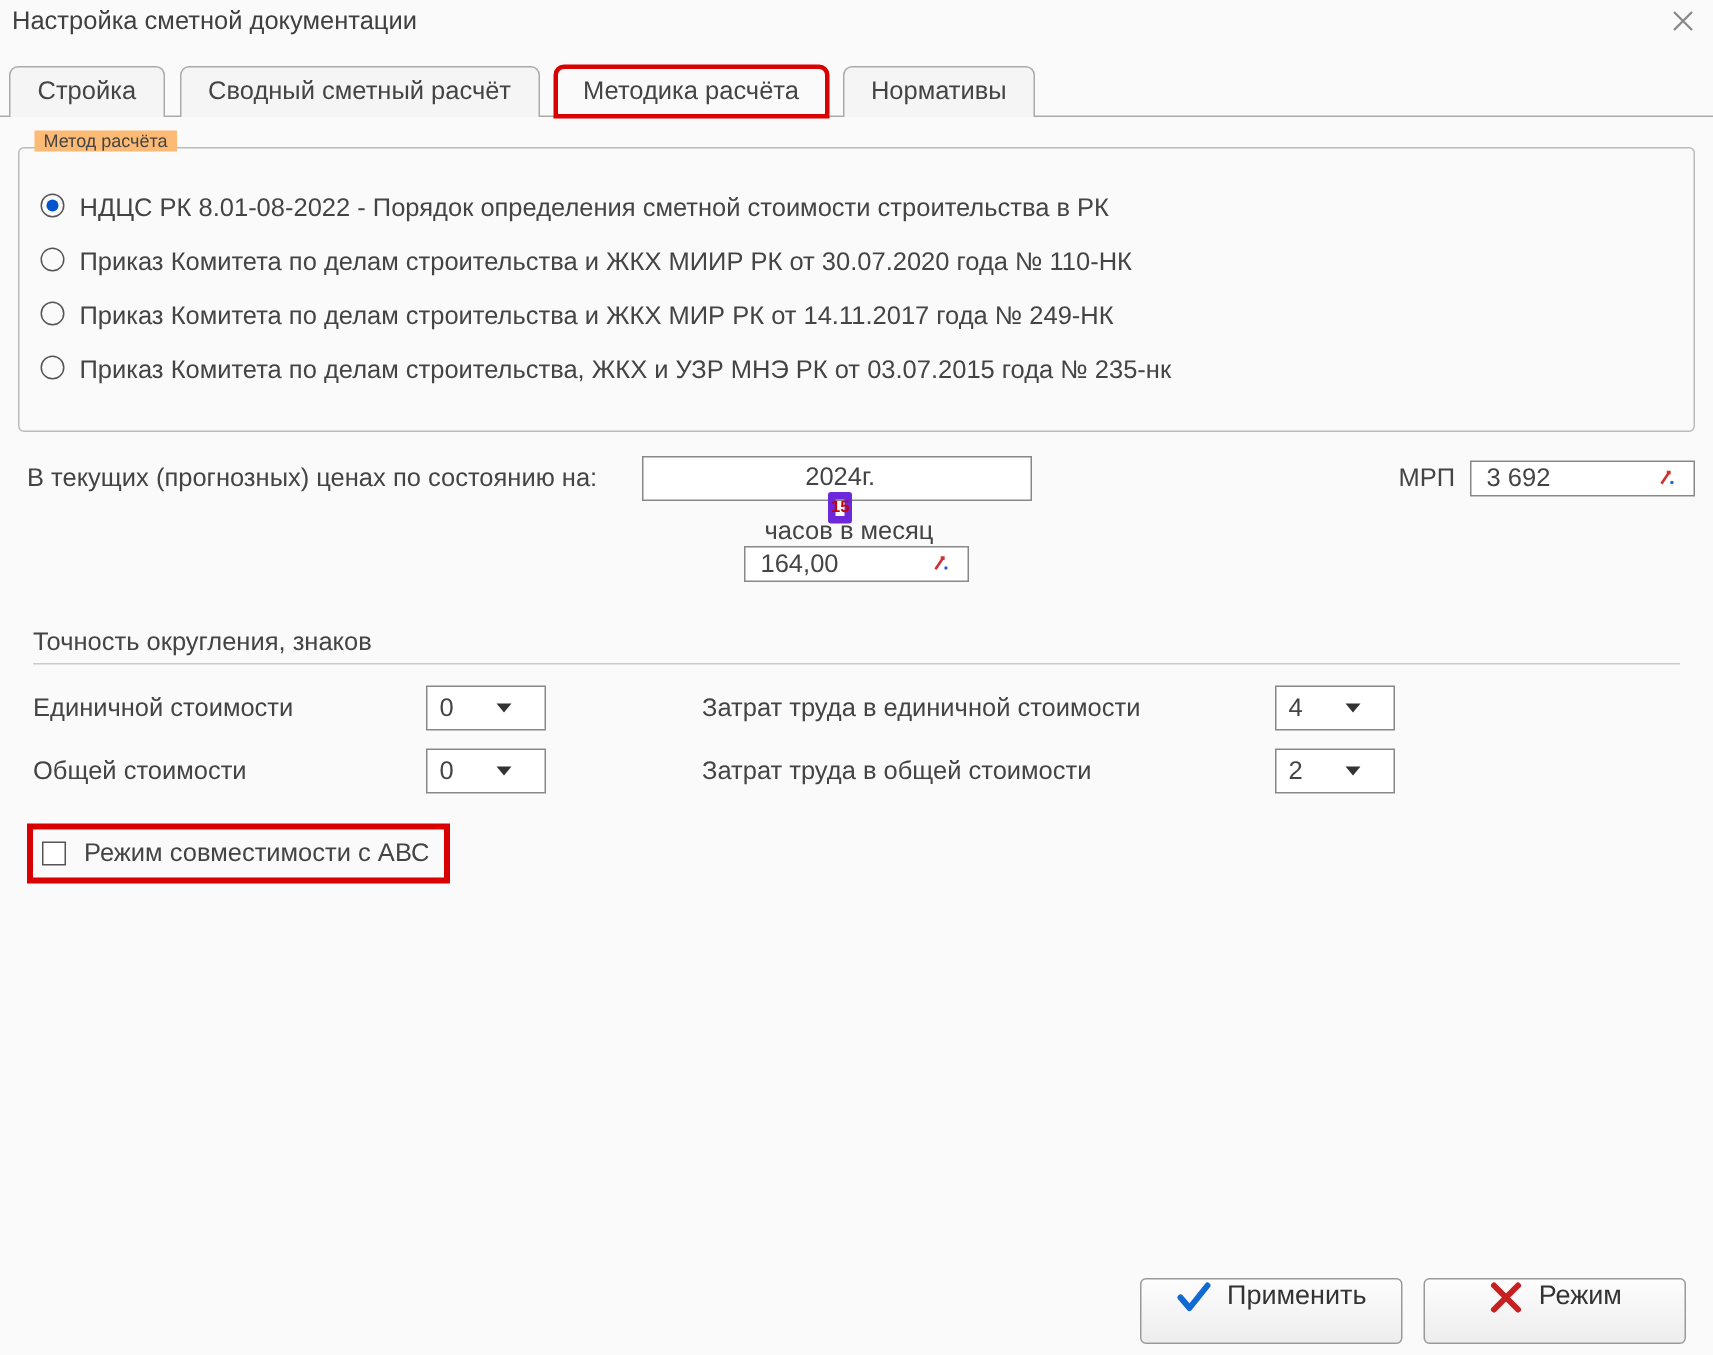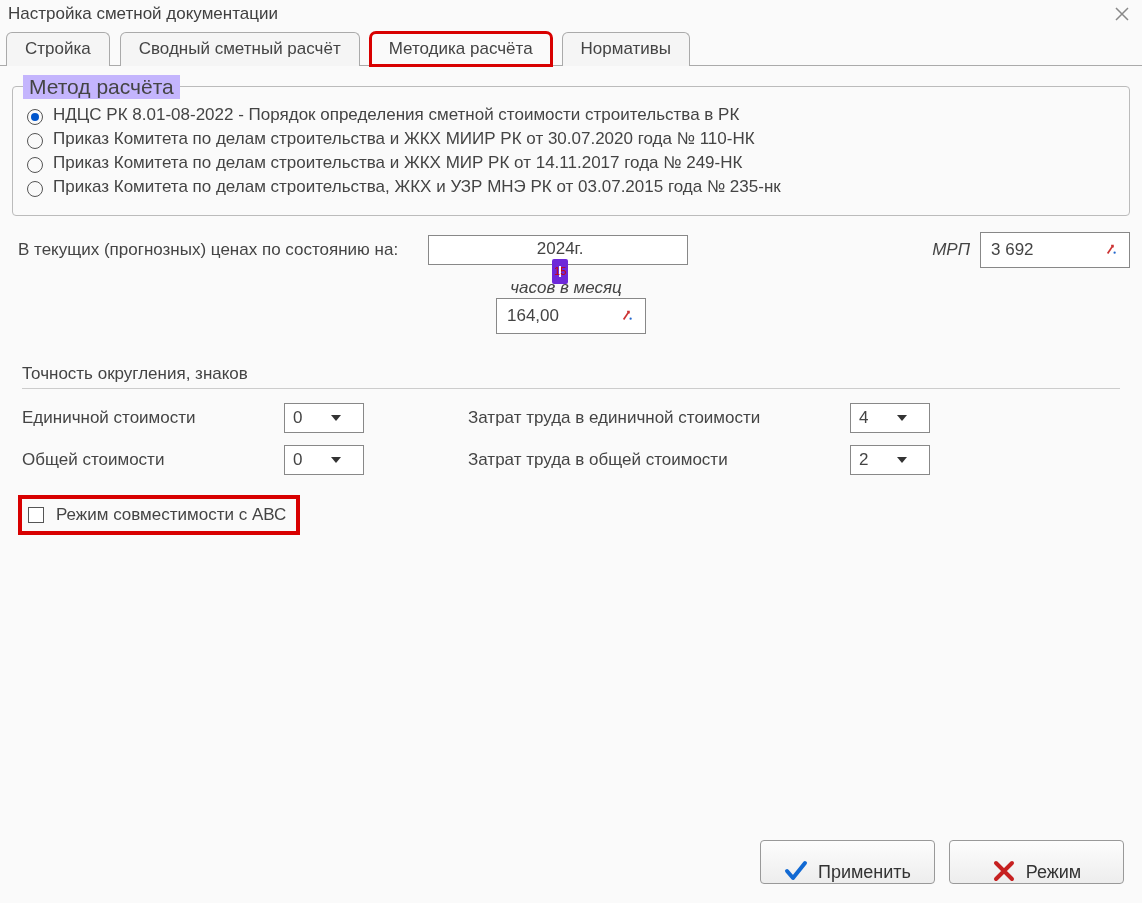--- a/index.html
+++ b/index.html
@@ -29,21 +29,21 @@
   .titlebar .close-icon {
     width: 20px; height: 20px;
     display: flex; align-items: center; justify-content: center;
     color: #888;
     cursor: pointer;
   }
   .tabs {
     position: relative;
     display: flex;
     padding: 0 6px;
-    margin-top: 4px;
+    margin-top: 16px;
   }
   .tab {
     background: #f5f5f5;
     border: 1px solid #aaa;
     border-bottom: none;
     border-radius: 6px 6px 0 0;
     padding: 6px 18px;
     margin-right: 10px;
     color: #444;
     cursor: pointer;
@@ -70,29 +70,29 @@
     border: 1px solid #bbb;
     border-radius: 4px;
     padding: 14px 14px 14px 14px;
     position: relative;
     margin-top: 10px;
   }
   .fieldset-legend {
     position: absolute;
     top: -12px;
     left: 10px;
-    background: #c4b5fd;
+    background: #fdba74;
     padding: 0 6px;
     color: #444;
-    font-size: 21px;
+    font-size: 12px;
   }
   .radio-row {
     display: flex;
-    align-items: flex-end;
-    margin: 4px 0;
+    align-items: flex-start;
+    margin: 16px 0;
     cursor: pointer;
   }
   .radio {
     width: 16px; height: 16px;
     border: 1.5px solid #555;
     border-radius: 50%;
     margin-right: 10px;
     display: flex; align-items: center; justify-content: center;
     flex-shrink: 0;
   }
@@ -136,32 +136,32 @@
     height: 30px;
     width: 260px;
     justify-content: space-between;
     flex-direction: column;
   }
   .date-icon {
     width: 16px; height: 28px;
     display: flex; align-items: center; justify-content: center;
     color: #c00;
     font-size: 11px;
-    font-weight: normal;
-    border: 7px solid #6d28d9;
+    font-weight: bold;
+    border: 5px solid #6d28d9;
     border-radius: 2px;
     line-height: 1;
   }
   .numfield {
     display: inline-flex;
     align-items: center;
     border: 1px solid #888;
     background: #fff;
     padding: 3px 6px 3px 10px;
-    height: 36px;
+    height: 24px;
     width: 150px;
     justify-content: space-between;
   }
   .reset-icon {
     display:inline-flex;
     align-items:center;
     gap:4px;
   }
   .reset-icon svg { width:14px; height:14px; }
   .section-title {
@@ -203,39 +203,38 @@
   }
   .button-bar {
     position: absolute;
     right: 18px;
     bottom: 14px;
     display: flex;
     gap: 14px;
   }
   .btn {
     display: inline-flex;
-    align-items: flex-end;
+    align-items: flex-start;
     justify-content: center;
     gap: 10px;
     min-width: 175px;
     height: 44px;
     background: linear-gradient(#fdfdfd,#ededed);
     border: 1px solid #999;
     border-radius: 4px;
     cursor: pointer;
     color: #333;
     font-size: 18px;
     padding: 0 20px;
   }
   .btn svg { width: 24px; height: 24px; }
   .label-right {
     text-align: right;
     margin-right: 10px;
     white-space: nowrap;
-    font-style: italic;
   }
 </style>
 </head>
 <body>
 
 <div class="window">
 
   <div class="titlebar">
     <span>Настройка сметной документации</span>
     <span class="close-icon">

